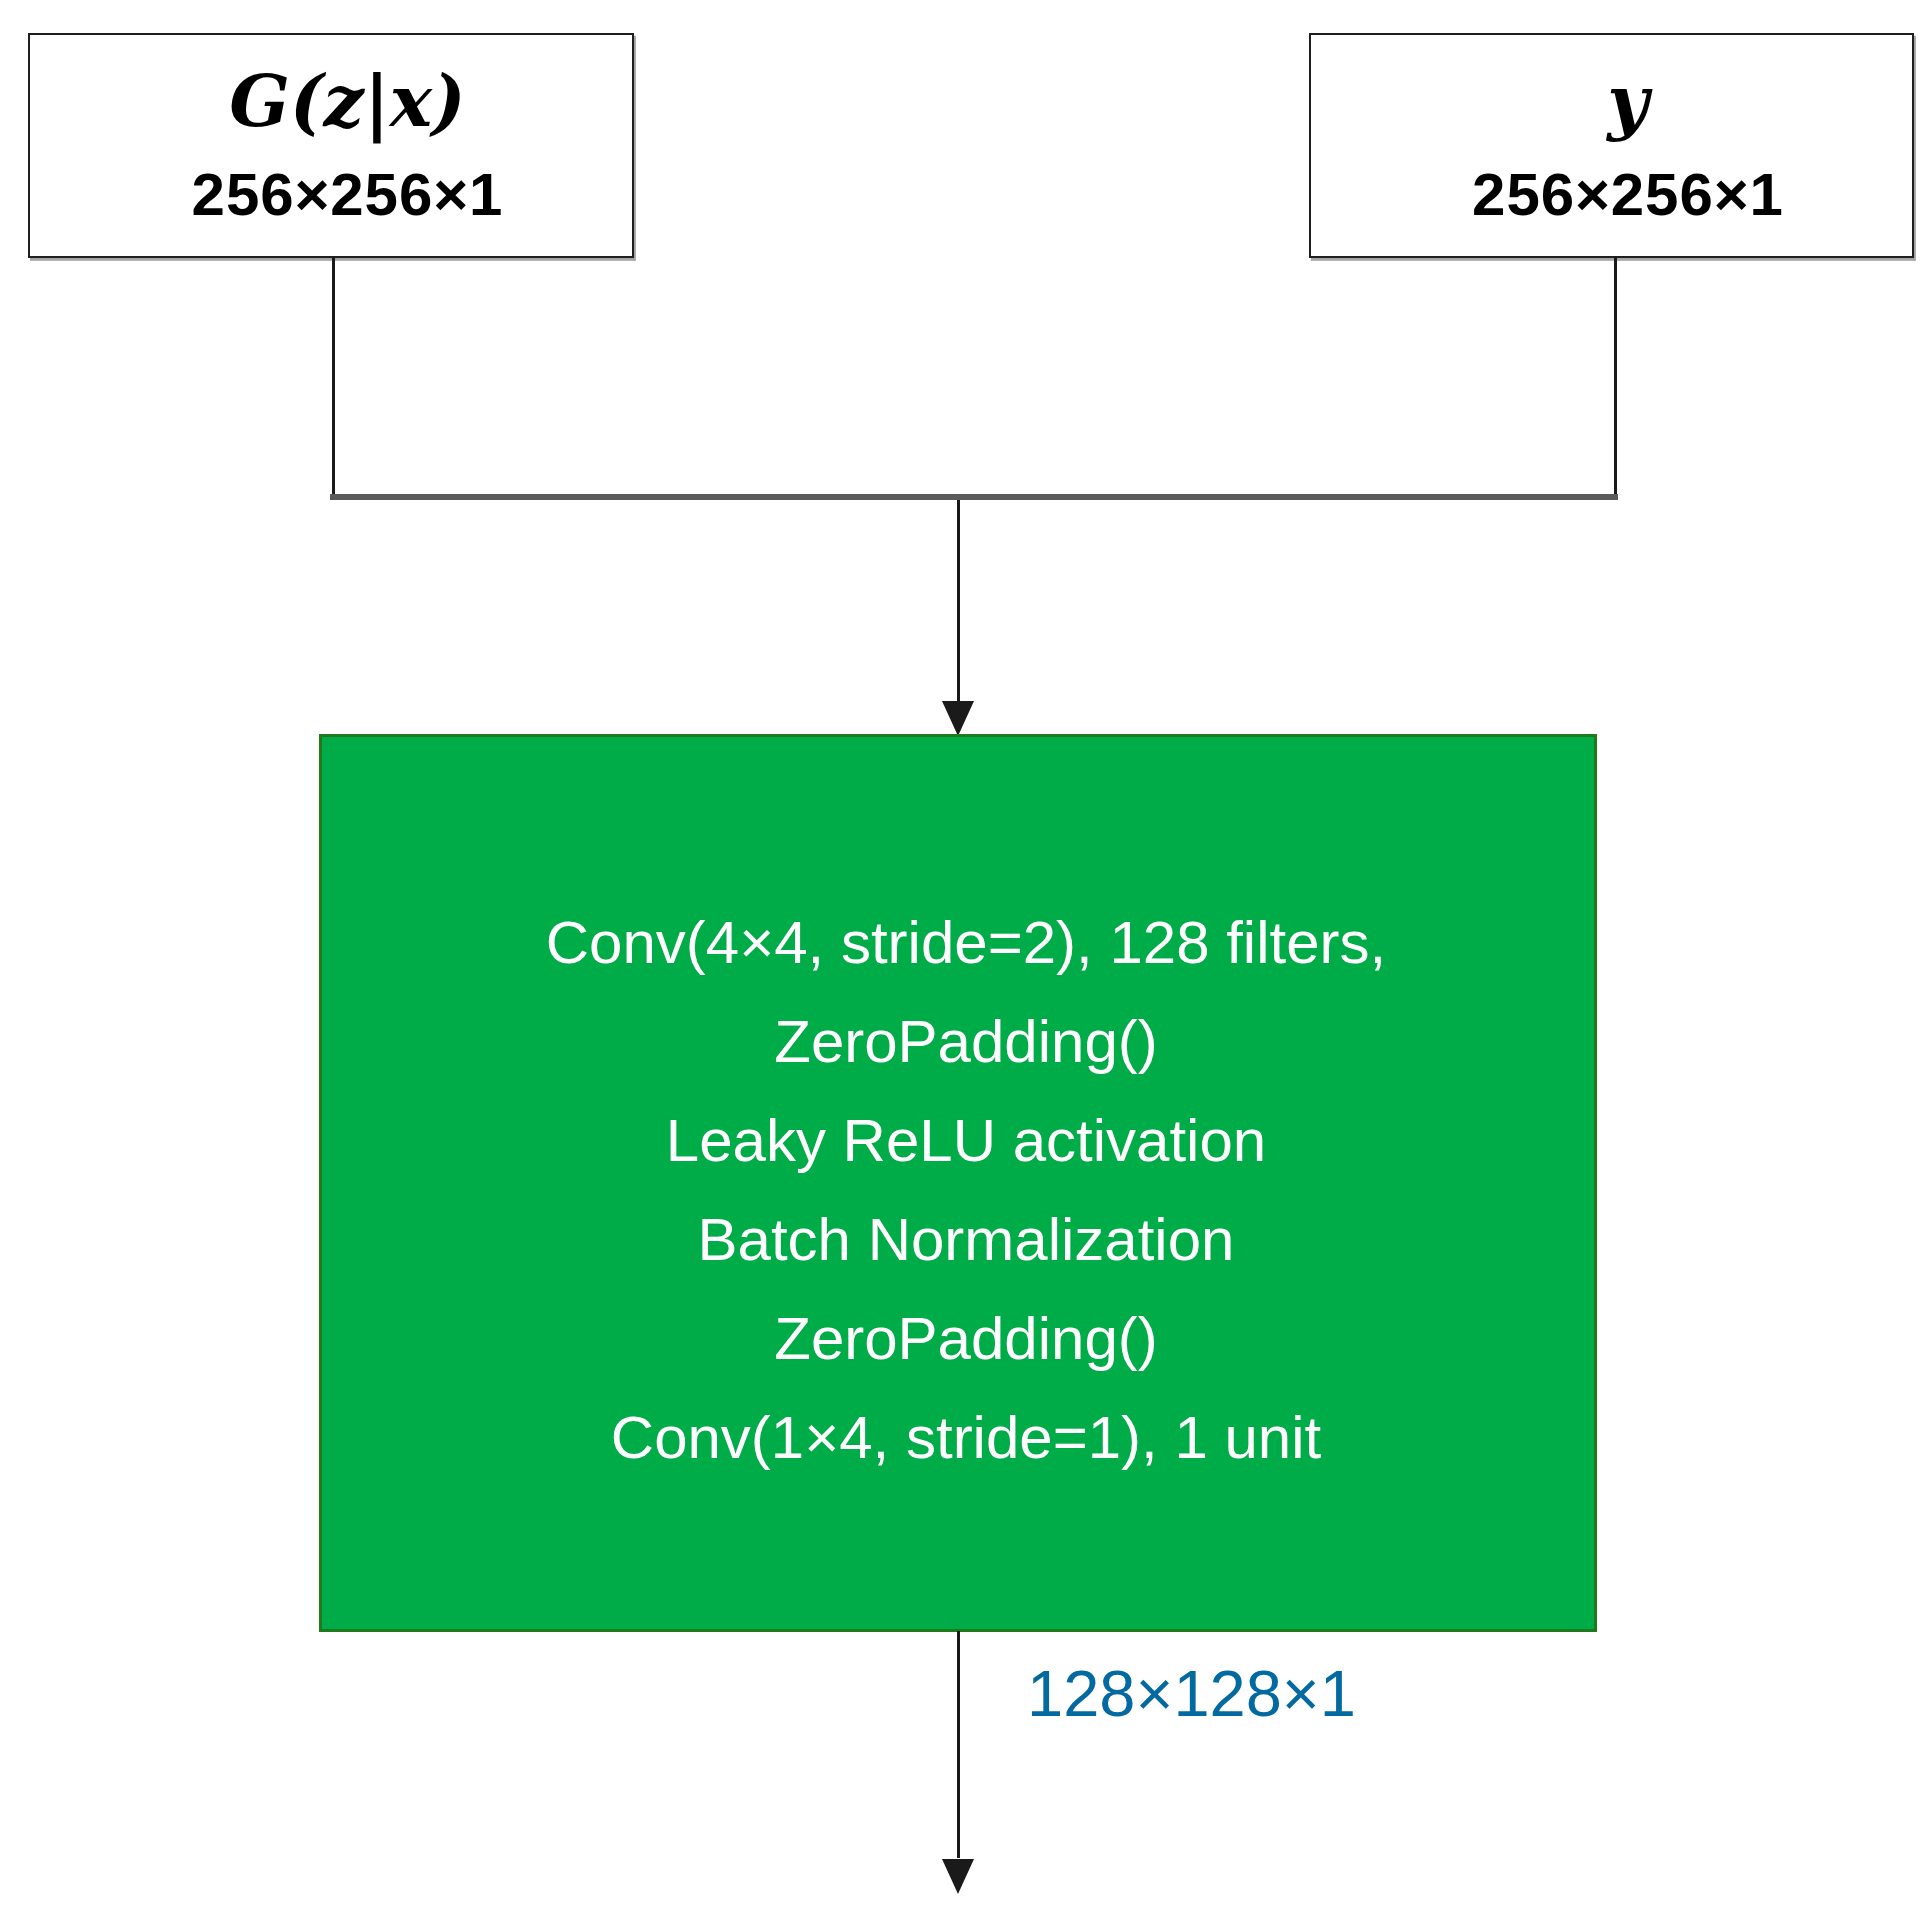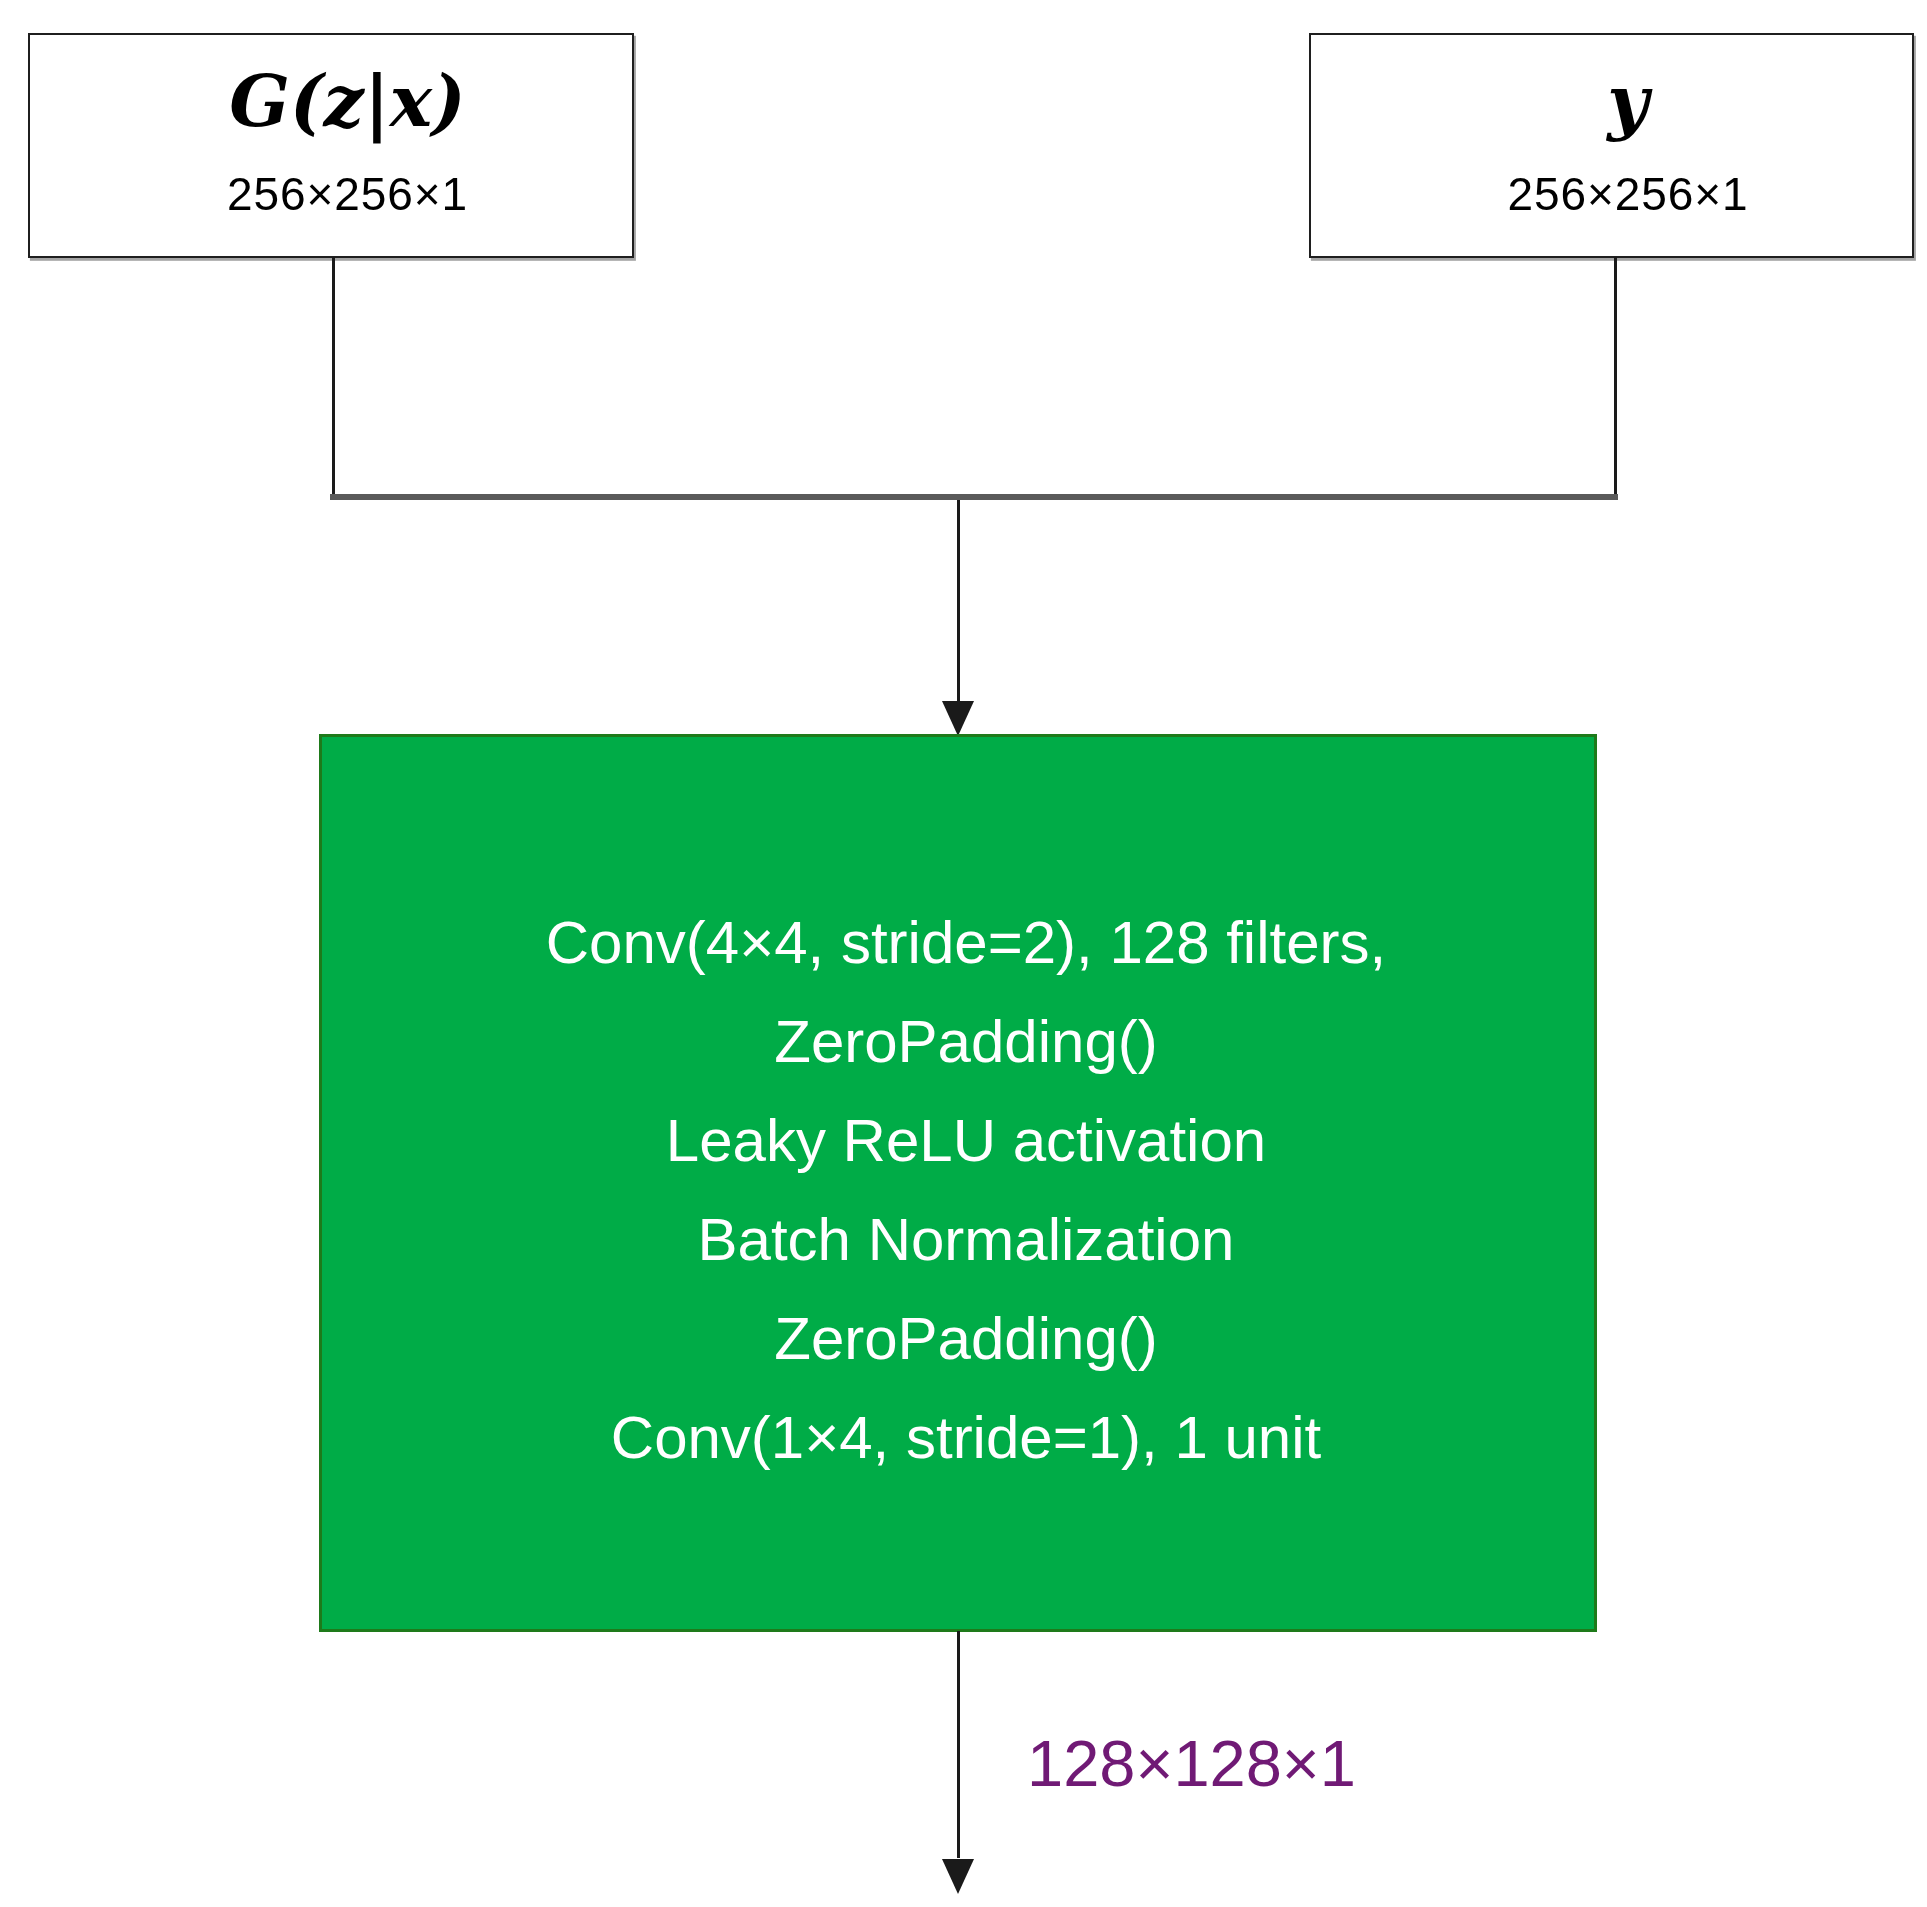--- a/index.html
+++ b/index.html
@@ -37,22 +37,22 @@
   .io-box.right { left: 1309px; width: 605px; }
 
   .box-title {
     font-family: "DejaVu Serif", "Liberation Serif", serif;
     font-style: italic;
     font-weight: bold;
     font-size: 71px;
     line-height: 97px;
   }
   .box-dims {
-    font-weight: normal;
-    font-size: 46px;
+    font-weight: bold;
+    font-size: 60px;
     line-height: 89px;
     letter-spacing: 0.9px;
   }
 
   
   .vline {
     position: absolute;
     width: 2.8px;
     background: #1a1a1a;
   }
@@ -119,24 +119,24 @@
     color: #ffffff;
     font-size: 60px;
     line-height: 99px;
     text-align: center;
     white-space: nowrap;
   }
 
   .output-label {
     position: absolute;
     left: 1027px;
-    top: 1723px;
+    top: 1653px;
     font-size: 65px;
     line-height: 82px;
-    color: #701a75;
+    color: #0369a1;
     white-space: nowrap;
   }
 </style>
 </head>
 <body>
 
 <div class="canvas">
 
   <div class="io-box left">
     <div class="box-title">G(z|x)</div>

